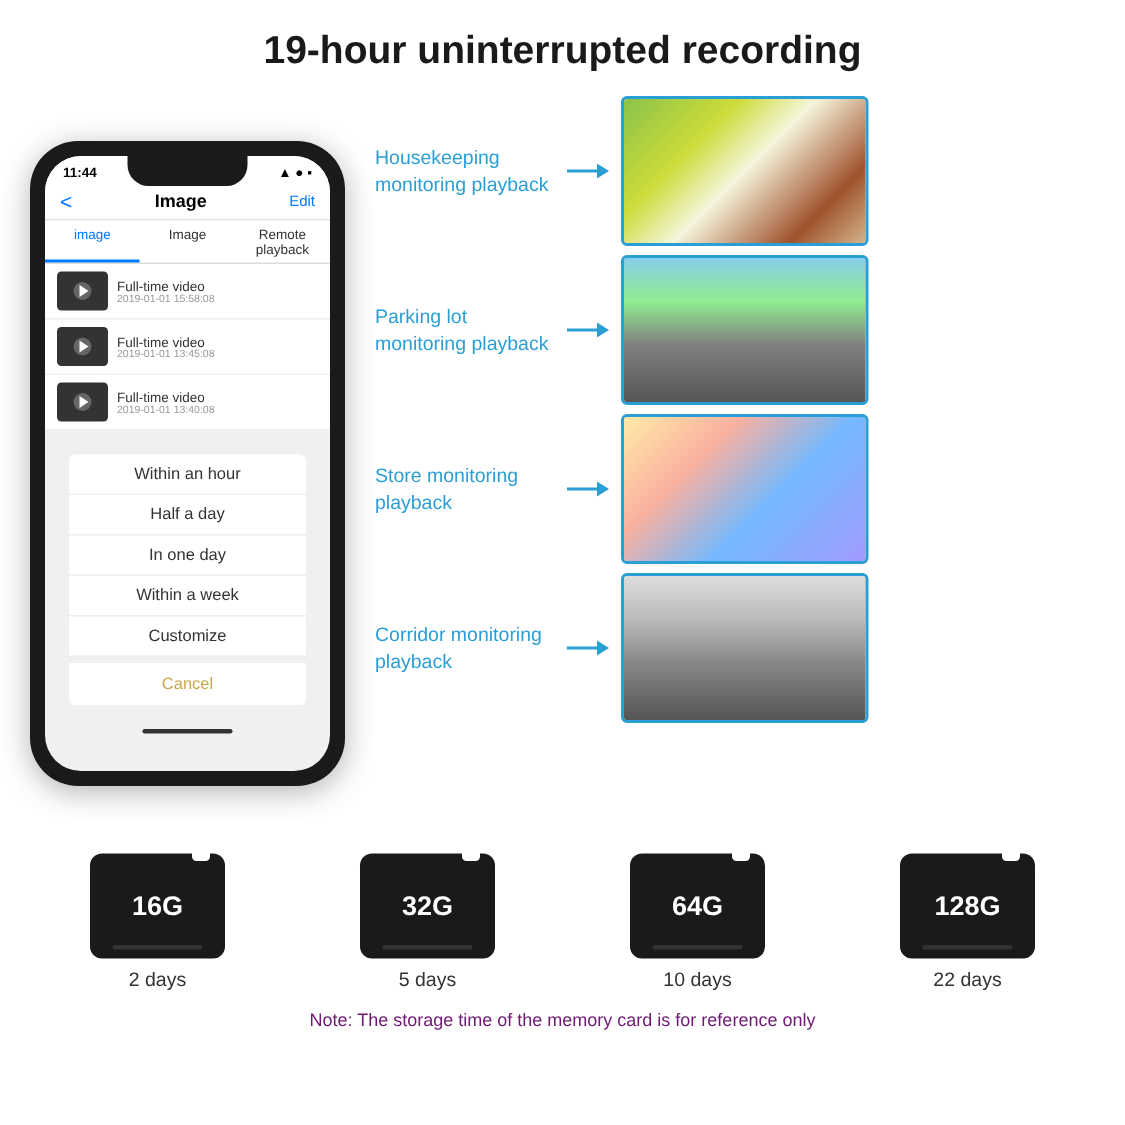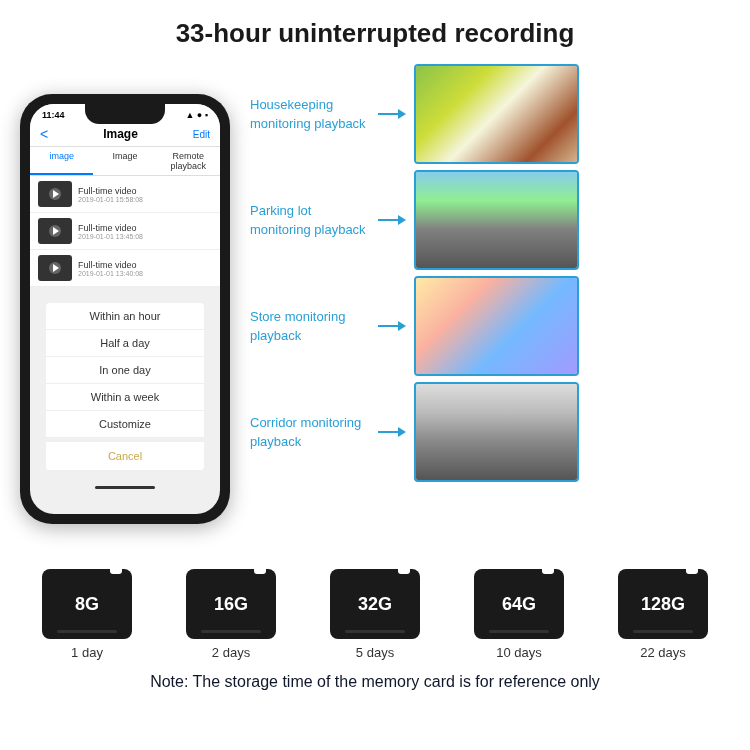--- a/index.html
+++ b/index.html
@@ -338,30 +338,30 @@
     }
 
     .sdcard-days {
       font-size: 13px;
       color: #333;
       text-align: center;
     }
 
     .note-text {
       text-align: center;
-      font-size: 16px;
-      color: #0f172a;
+      font-size: 12px;
+      color: #701a75;
       padding: 5px;
     }
   </style>
 </head>
 <body>
 
 <div class="header">
-  <h1>33-hour uninterrupted recording</h1>
+  <h1>19-hour uninterrupted recording</h1>
 </div>
 
 <div class="main-content">
 
   <div class="phone-container">
     <div class="phone">
       <div class="phone-notch"></div>
       <div class="phone-screen">
 
         <div class="phone-status-bar">
@@ -484,26 +484,20 @@
         <div class="img-corridor"></div>
       </div>
     </div>
 
   </div>
 </div>
 
 <div class="sdcard-section">
   <div class="sdcard-row">
 
-    <div class="sdcard-item">
-      <div class="sdcard">
-        <span class="sdcard-label">8G</span>
-      </div>
-      <span class="sdcard-days">1 day</span>
-    </div>
 
     <div class="sdcard-item">
       <div class="sdcard">
         <span class="sdcard-label">16G</span>
       </div>
       <span class="sdcard-days">2 days</span>
     </div>
 
     <div class="sdcard-item">
       <div class="sdcard">

